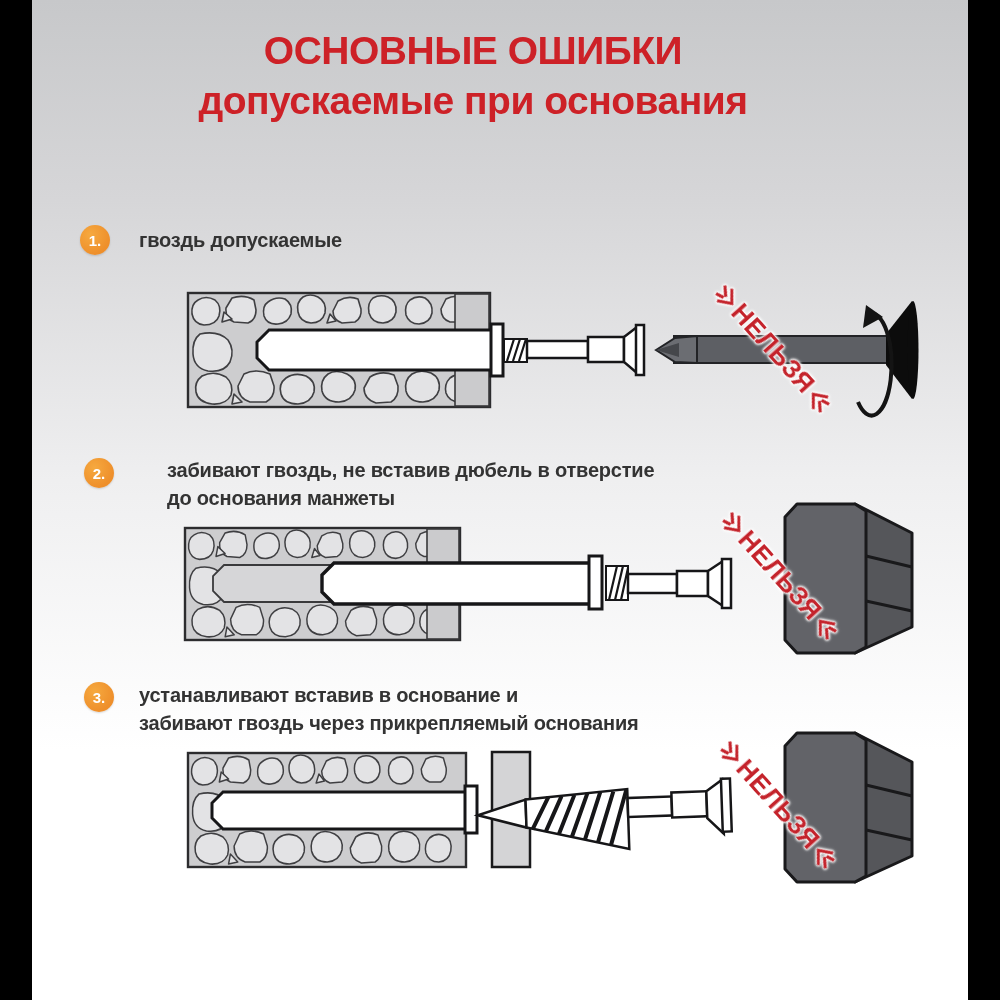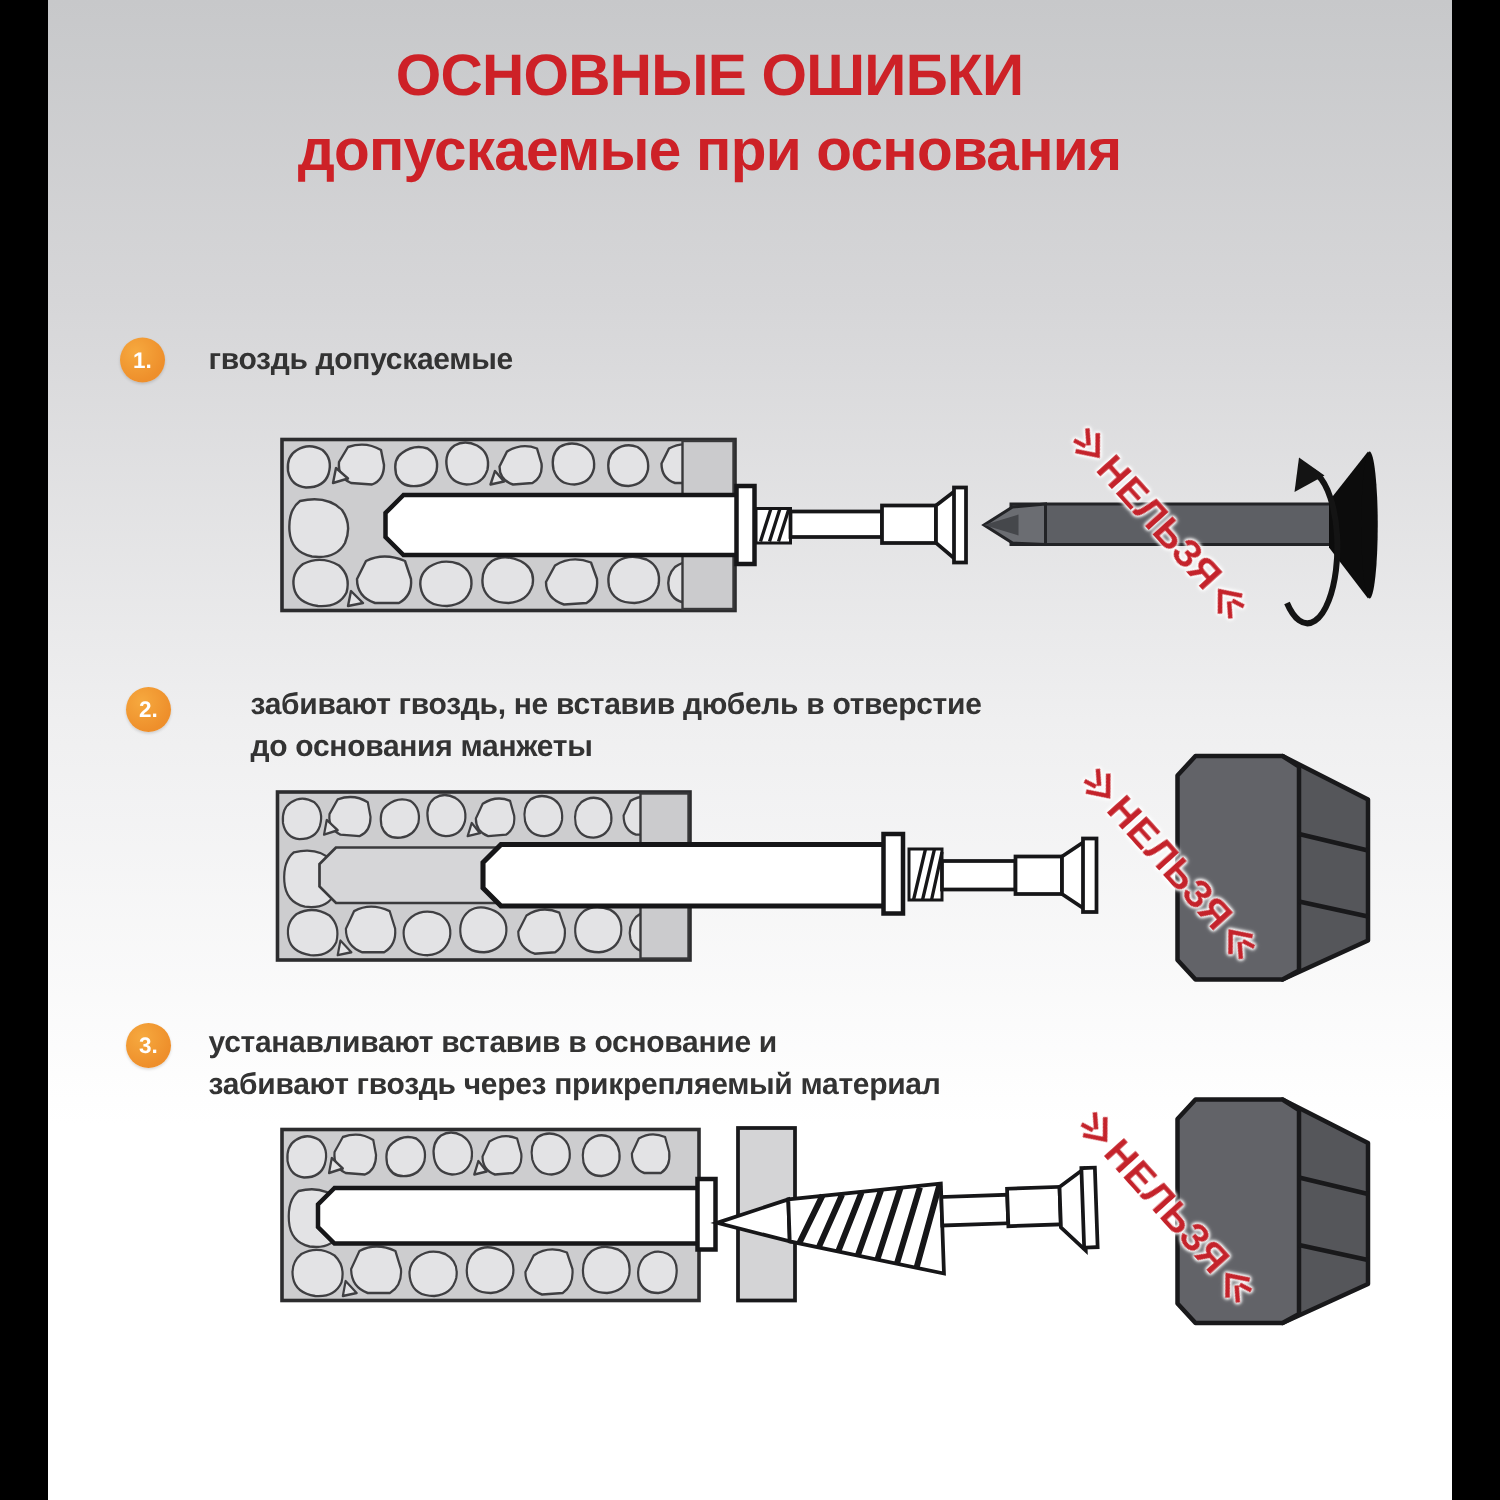--- a/index.html
+++ b/index.html
@@ -59,21 +59,21 @@
   <div class="item-text" style="left:139px;top:456px;margin-left:28px;">
     <div>забивают гвоздь, не вставив дюбель в отверстие</div>
     <div>до основания манжеты</div>
   </div>
 
   <div class="badge" style="left:84px;top:682px;">
     <span>3.</span>
   </div>
   <div class="item-text" style="left:139px;top:681px;">
     <div>устанавливают вставив в основание и</div>
-    <div>забивают гвоздь через прикрепляемый материал</div>
+    <div>забивают гвоздь через прикрепляемый основания</div>
   </div>
 
   <svg class="illus" style="left:150px;top:280px;" width="790" height="150" viewBox="150 280 790 150">
     <defs>
       <g id="stones" fill="#e3e3e5" stroke="#3f3f42" stroke-width="1.6" stroke-linejoin="round">
         <path d="M10,6 Q3,10 4,20 Q6,30 16,31 Q28,31 31,22 Q34,12 27,6 Q18,1 10,6 Z"></path>
         <path d="M44,4 L38,14 Q37,24 46,28 L60,29 Q68,26 68,16 L66,6 Q56,0 44,4 Z"></path>
         <path d="M80,8 Q74,12 76,22 Q79,31 90,30 Q100,29 103,20 Q105,10 97,5 Q88,2 80,8 Z"></path>
         <path d="M115,3 Q108,8 110,18 Q112,28 123,29 Q134,29 137,19 Q139,8 130,3 Q122,-1 115,3 Z"></path>
         <path d="M150,7 L145,17 Q145,26 154,29 L167,28 Q174,24 173,15 L170,5 Q160,1 150,7 Z"></path>

